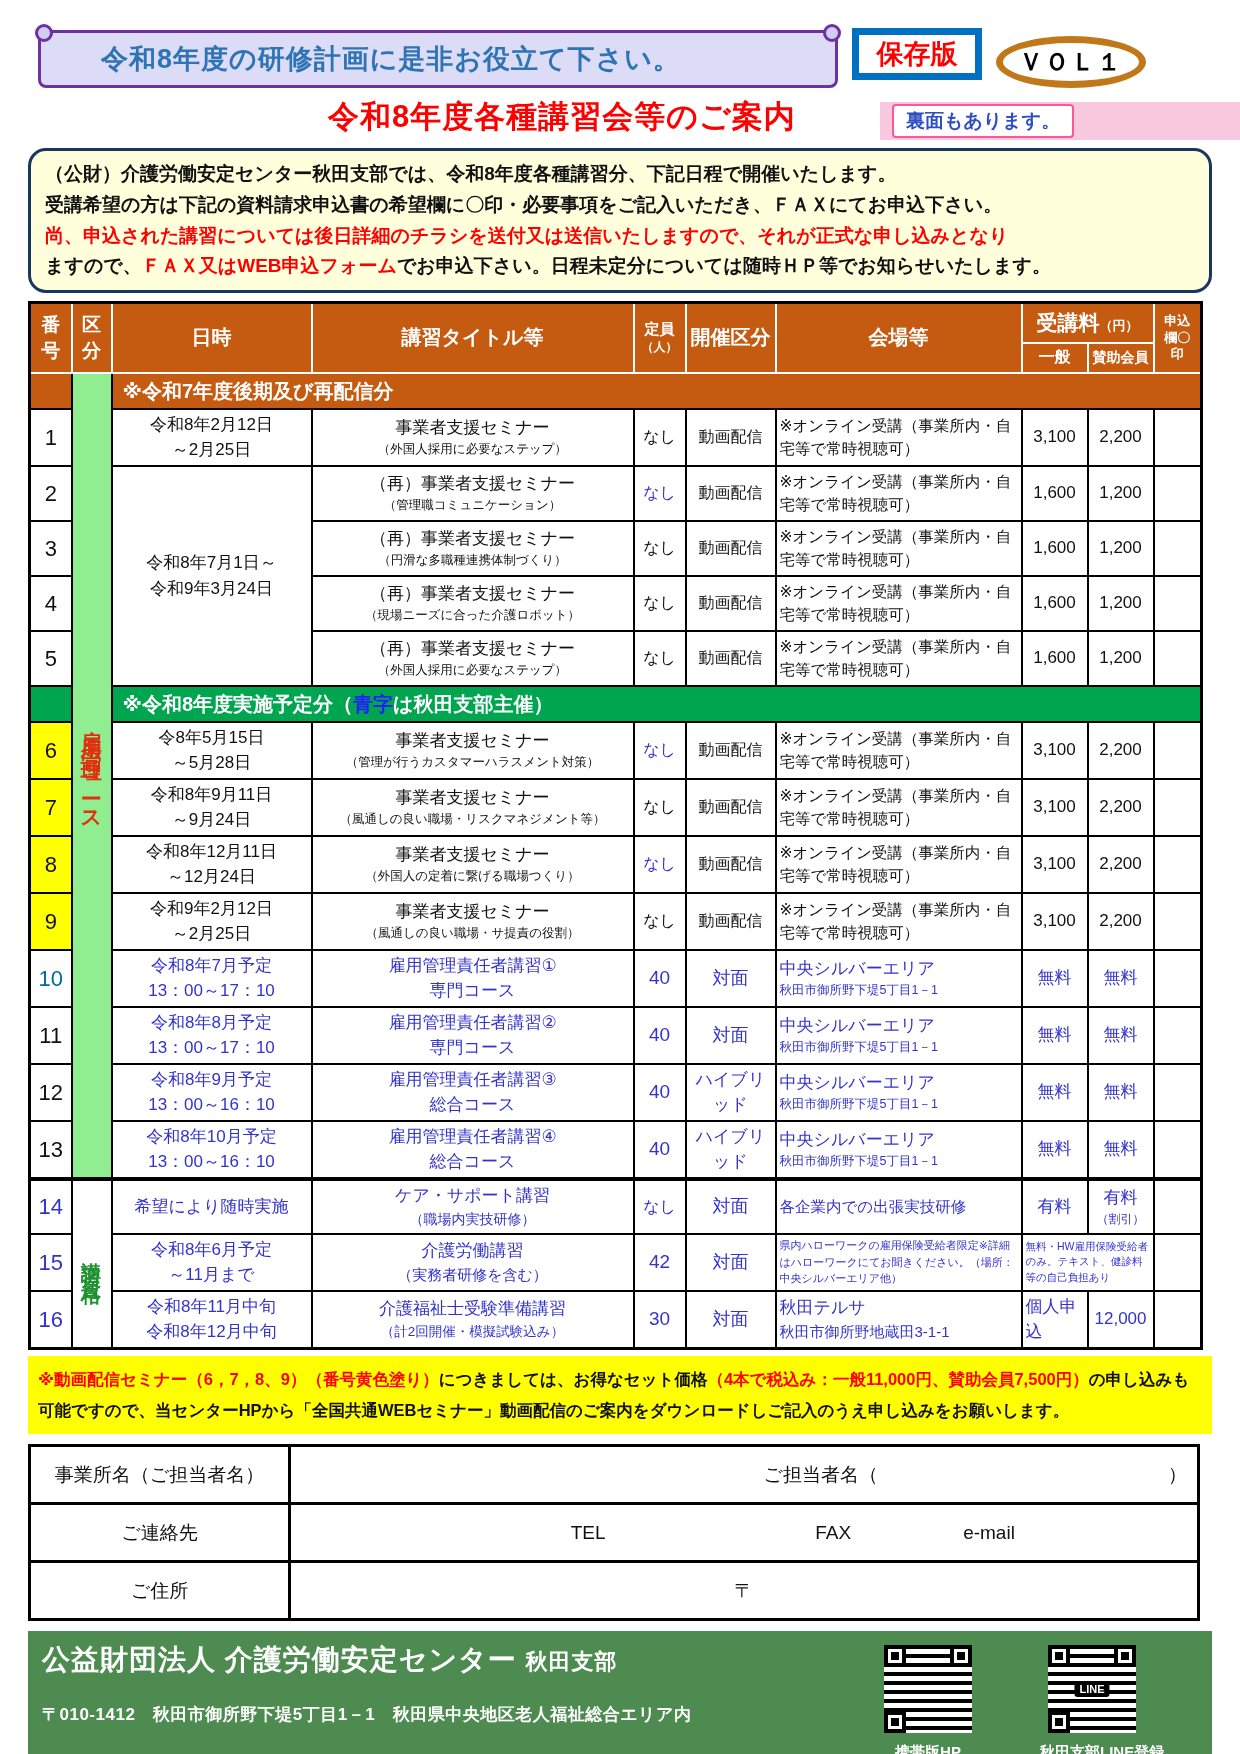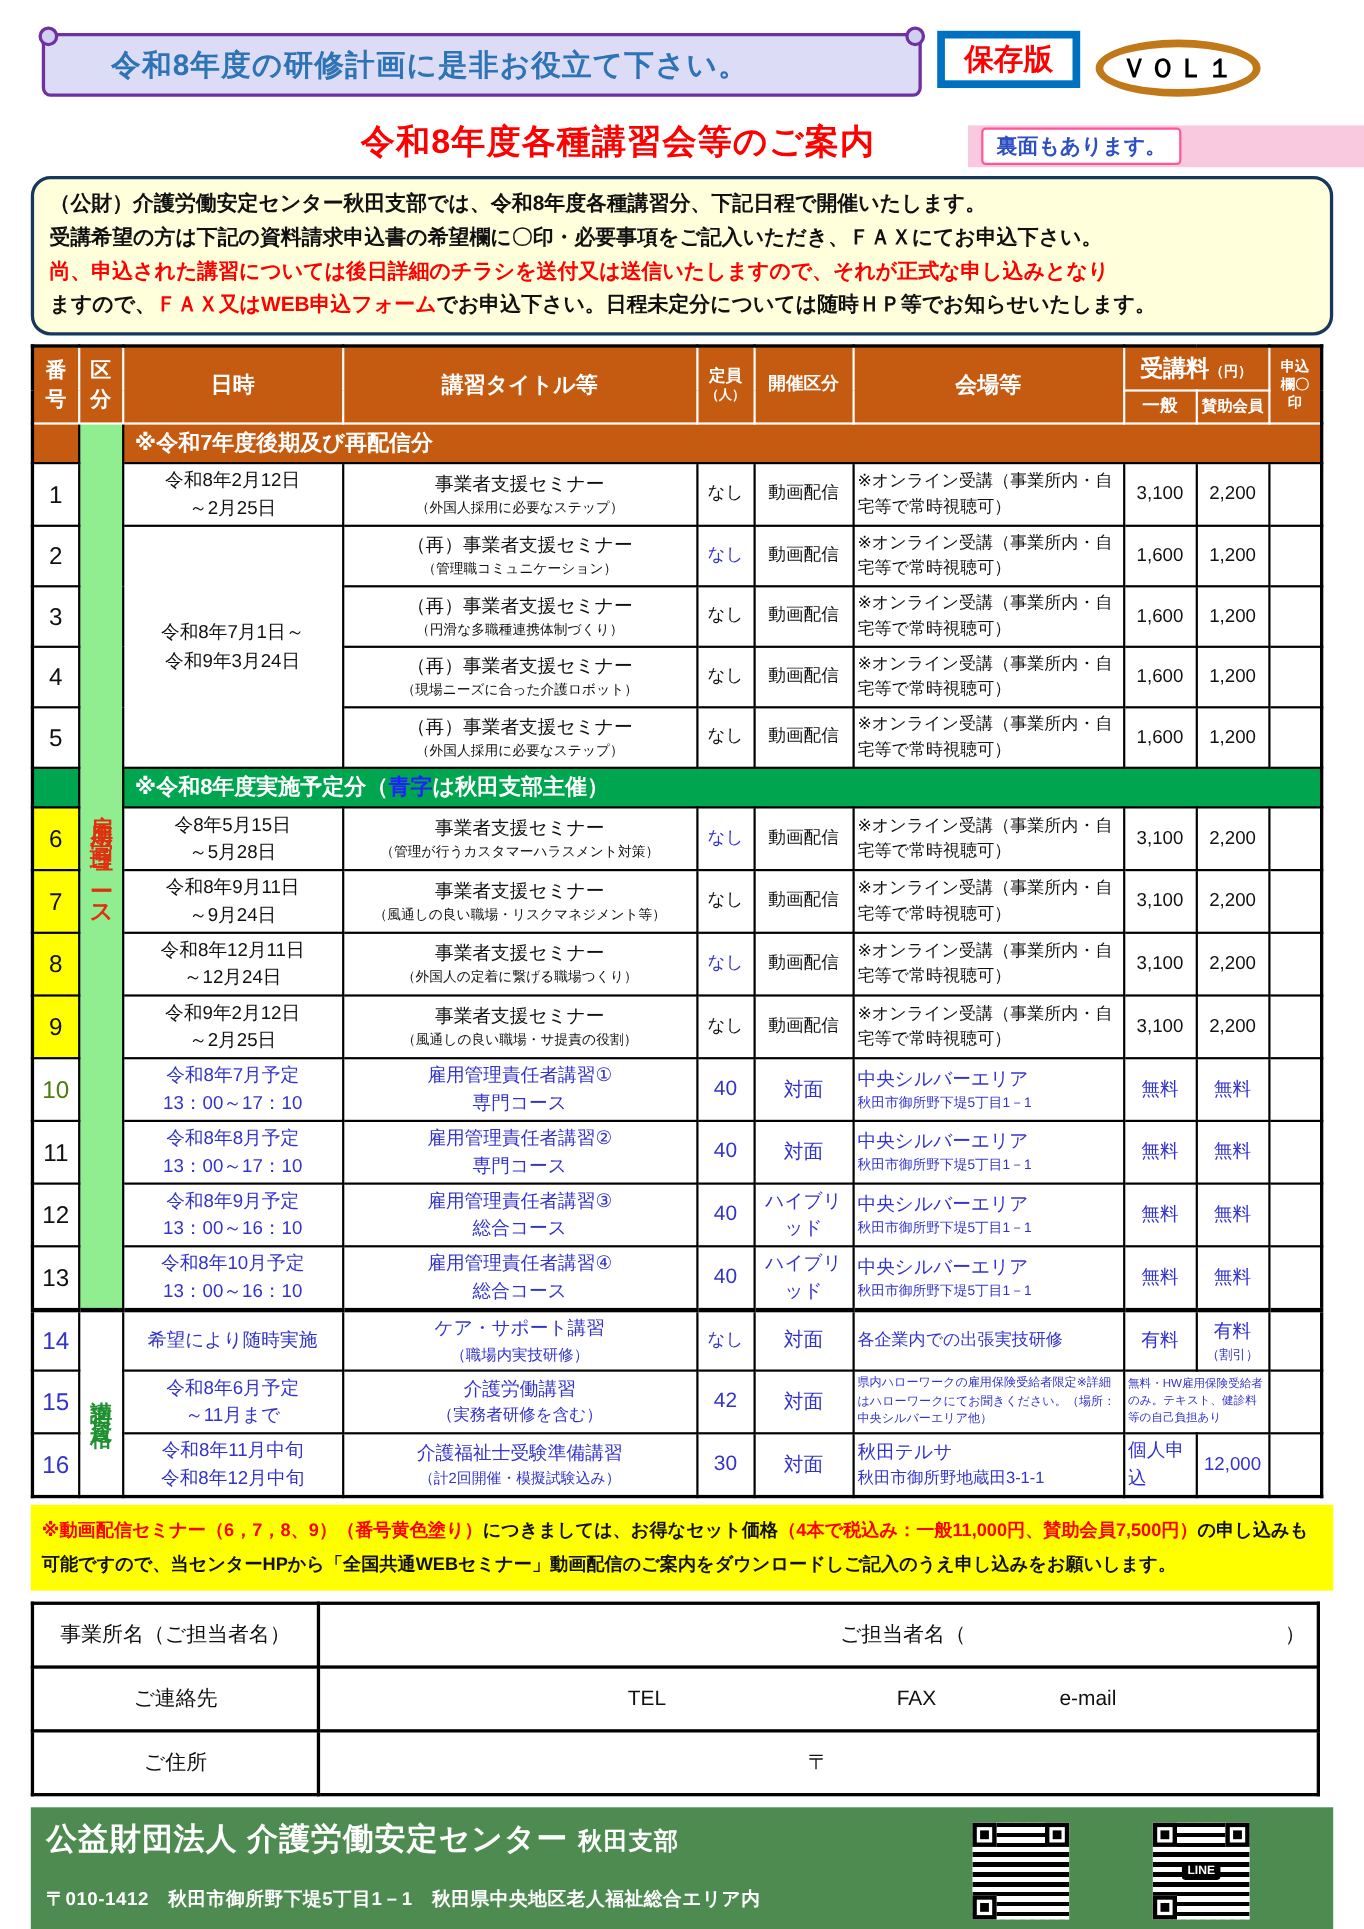--- a/index.html
+++ b/index.html
@@ -29,21 +29,21 @@
     background:#fff; border:7px solid #0070C0; display:flex; align-items:center; justify-content:center;
   }
   .save-badge span { color:#FF0000; font-size:27px; font-weight:bold; }
   .vol-oval {
     position:absolute; left:968px; top:10px; width:150px; height:52px;
     border:7px solid #C07818; border-radius:50%;
     display:flex; align-items:center; justify-content:center; background:#fff;
   }
   .vol-oval span { font-size:24px; font-weight:bold; color:#000; letter-spacing:2px; }
 
-  .title-row { position:relative; height:46px; margin-top:16px;text-align:center; }
+  .title-row { position:relative; height:46px; margin-top:4px;text-align:center; }
   .doc-title { position:absolute; left:300px; top:0; color:#FF0000; font-size:31px; font-weight:bold; letter-spacing:1px; }
   .pink-strip {
     position:absolute; right:-28px; top:6px; width:360px; height:38px; background:#F9C9E0;
     display:flex; align-items:center;
   }
   .back-note {
     margin-left:12px; background:#fff; border:2px solid #FF5599; border-radius:4px;
     padding:2px 12px; color:#2E4FC4; font-size:19px; font-weight:bold;
   }
 
@@ -201,21 +201,21 @@
         <th rowspan="2">
             <div>区</div>
             <div>分</div>
           </th>
         <th rowspan="2" class="wide2">日時</th>
         <th rowspan="2" class="wide2">講習タイトル等</th>
         <th rowspan="2">
             <div style="font-size:15px">定員</div>
             <div class="sub">（人）</div>
           </th>
-        <th rowspan="2" style="font-size:16px">開催区分</th>
+        <th rowspan="2" style="font-size:20px">開催区分</th>
         <th rowspan="2" class="wide2">会場等</th>
         <th colspan="2"><span class="feehead">受講料</span><span class="feeunit">（円）</span></th>
         <th rowspan="2" class="applyhead">
             <div>申込</div>
             <div>欄〇</div>
             <div>印</div>
           </th>
       </tr>
       <tr>
         <th>一般</th>
@@ -379,21 +379,21 @@
           </td>
         <td>なし</td>
         <td>動画配信</td>
         <td class="venue-online">※オンライン受講（事業所内・自宅等で常時視聴可）</td>
         <td class="feecell">3,100</td>
         <td class="feecell">2,200</td>
         <td></td>
       </tr>
 
       <tr class="bluetext">
-        <td class="numc" style="color:#4d7c0f">10</td>
+        <td class="numc" style="color:#0369a1">10</td>
         <td>
             <span class="t-main">令和8年7月予定</span>
             <span class="t-main">13：00～17：10</span>
           </td>
         <td>
             <span class="t-main">雇用管理責任者講習①</span>
             <span class="t-main">専門コース</span>
           </td>
         <td style="font-size:19px">40</td>
         <td style="font-size:18px">対面</td>

